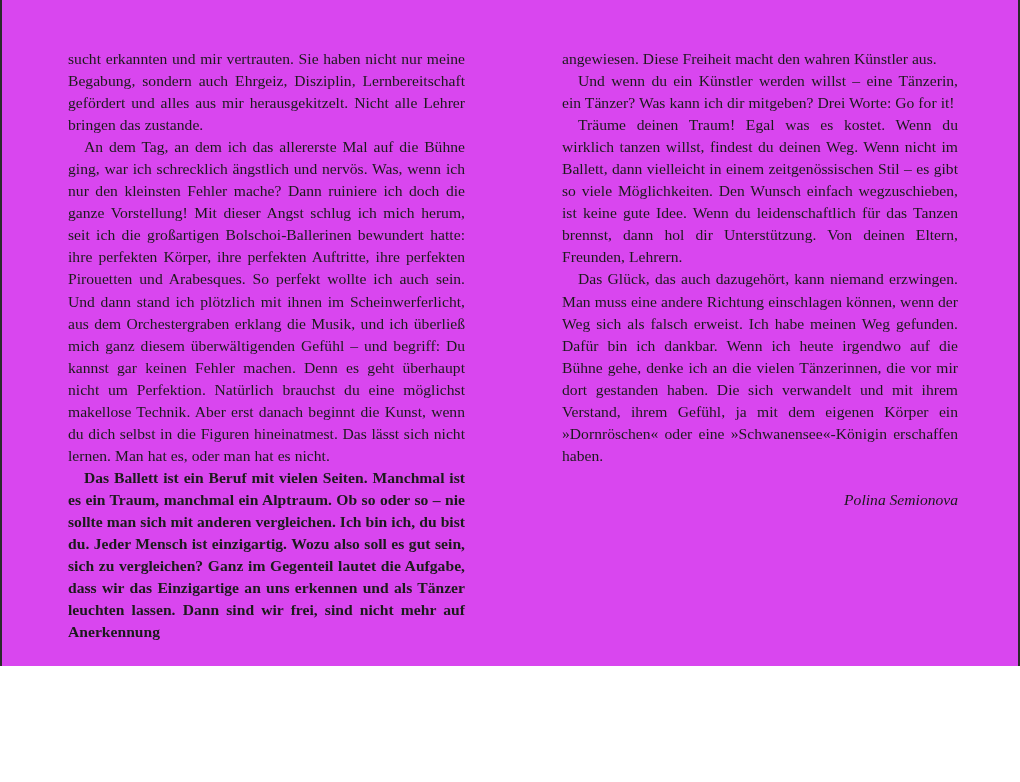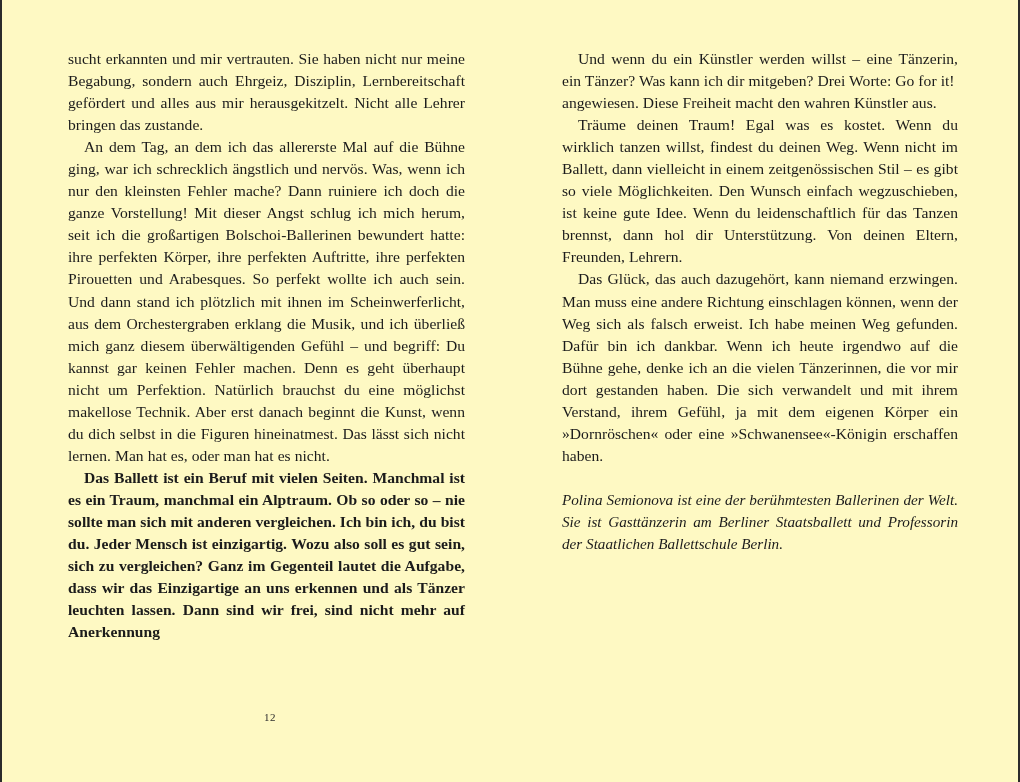--- a/index.html
+++ b/index.html
@@ -4,22 +4,22 @@
 <style>
   html, body {
     margin: 0;
     padding: 0;
     background: #ffffff;
   }
 
   .page {
     position: relative;
     width: 1020px;
-    height: 782px;
-    background: #fef9c3;
+    height: 666px;
+    background: #d946ef;
     border-left: 2px solid #2b2b2b;
     border-right: 2px solid #2b2b2b;
     box-sizing: border-box;
     overflow: hidden;
     font-family: "Liberation Serif", "DejaVu Serif", serif;
     color: #1b1b1b;
   }
 
   
   .columns {
@@ -107,26 +107,26 @@
 
   <div class="columns">
 
     <div class="column column-left">
       <p class="body">sucht erkannten und mir vertrauten. Sie haben nicht nur meine Begabung, sondern auch Ehrgeiz, Disziplin, Lernbereitschaft gefördert und alles aus mir herausgekitzelt. Nicht alle Lehrer bringen das zustande.</p>
       <p class="body indent">An dem Tag, an dem ich das allererste Mal auf die Bühne ging, war ich schrecklich ängstlich und nervös. Was, wenn ich nur den kleinsten Fehler mache? Dann ruiniere ich doch die ganze Vorstellung! Mit dieser Angst schlug ich mich herum, seit ich die großartigen Bolschoi-Ballerinen bewundert hatte: ihre perfekten Körper, ihre perfekten Auftritte, ihre perfekten Pirouetten und Arabesques. So perfekt wollte ich auch sein. Und dann stand ich plötzlich mit ihnen im Scheinwerferlicht, aus dem Orchestergraben erklang die Musik, und ich überließ mich ganz diesem überwältigenden Gefühl – und begriff: Du kannst gar keinen Fehler machen. Denn es geht überhaupt nicht um Perfektion. Natürlich brauchst du eine möglichst makellose Technik. Aber erst danach beginnt die Kunst, wenn du dich selbst in die Figuren hineinatmest. Das lässt sich nicht lernen. Man hat es, oder man hat es nicht.</p>
       <p class="body indent last-line-flush">Das Ballett ist ein Beruf mit vielen Seiten. Manchmal ist es ein Traum, manchmal ein Alptraum. Ob so oder so – nie sollte man sich mit anderen vergleichen. Ich bin ich, du bist du. Jeder Mensch ist einzigartig. Wozu also soll es gut sein, sich zu vergleichen? Ganz im Gegenteil lautet die Aufgabe, dass wir das Einzigartige an uns erkennen und als Tänzer leuchten lassen. Dann sind wir frei, sind nicht mehr auf Anerkennung</p>
     </div>
 
     <div class="column column-right">
+      <p class="body">angewiesen. Diese Freiheit macht den wahren Künstler aus.</p>
       <p class="body indent">Und wenn du ein Künstler werden willst – eine Tänzerin, ein Tänzer? Was kann ich dir mitgeben? Drei Worte: Go for it!</p>
-      <p class="body">angewiesen. Diese Freiheit macht den wahren Künstler aus.</p>
       <p class="body indent">Träume deinen Traum! Egal was es kostet. Wenn du wirklich tanzen willst, findest du deinen Weg. Wenn nicht im Ballett, dann vielleicht in einem zeitgenössischen Stil – es gibt so viele Möglichkeiten. Den Wunsch einfach wegzuschieben, ist keine gute Idee. Wenn du leidenschaftlich für das Tanzen brennst, dann hol dir Unterstützung. Von deinen Eltern, Freunden, Lehrern.</p>
       <p class="body indent">Das Glück, das auch dazugehört, kann niemand erzwingen. Man muss eine andere Richtung einschlagen können, wenn der Weg sich als falsch erweist. Ich habe meinen Weg gefunden. Dafür bin ich dankbar. Wenn ich heute irgendwo auf die Bühne gehe, denke ich an die vielen Tänzerinnen, die vor mir dort gestanden haben. Die sich verwandelt und mit ihrem Verstand, ihrem Gefühl, ja mit dem eigenen Körper ein »Dornröschen« oder eine »Schwanensee«-Königin erschaffen haben.</p>
 
+      <p class="signature">Polina Semionova</p>
 
-      <p class="bio">Polina Semionova ist eine der berühmtesten Ballerinen der Welt. Sie ist Gasttänzerin am Berliner Staatsballett und Professorin der Staatlichen Ballettschule Berlin.</p>
     </div>
 
   </div>
 
   <div class="folio">12</div>
 
 </div>
 
 </body></html>

